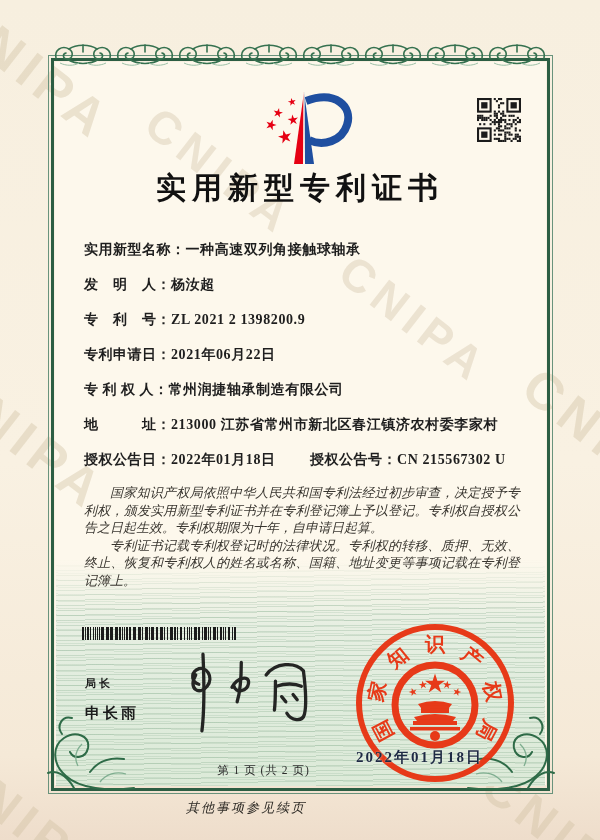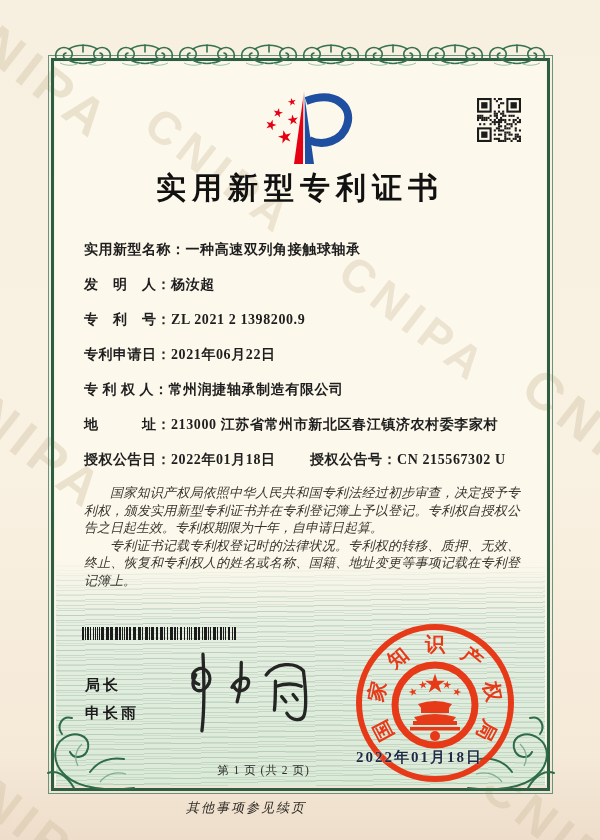--- a/index.html
+++ b/index.html
@@ -32,21 +32,21 @@
   .field-row{left:84px;right:52px;z-index:5;font-size:14px;font-weight:600;color:#1e1e1e;height:18px;}
   .flabel{letter-spacing:.5px;}
   .fvalue{letter-spacing:.6px;text-align:center;}
   .pair2{position:absolute;left:226px;top:0;white-space:nowrap;}
   
   .paras{left:84px;top:484px;width:436px;z-index:5;font-size:13px;line-height:17.6px;
     font-style:italic;color:#38352f;text-align:justify;}
   .paras p{margin:0;text-indent:2em;}
   
   .barcode{left:82px;top:627px;z-index:5;}
-  .director-title{left:85px;top:676px;z-index:5;font-size:15px;font-weight:700;letter-spacing:3px;color:#1c1c1c;}
+  .director-title{left:85px;top:676px;z-index:5;font-size:11px;font-weight:700;letter-spacing:3px;color:#1c1c1c;}
   .director-name{left:85px;top:704px;z-index:5;font-size:15px;font-weight:700;letter-spacing:3px;color:#1c1c1c;}
   .signature{left:175px;top:648px;z-index:7;}
   .seal{left:350px;top:618px;z-index:6;opacity:.95;}
   .seal-date{left:356px;top:748px;z-index:8;font-size:15px;font-weight:600;letter-spacing:2px;color:#1e2a44;
     text-shadow:0 0 2px rgba(245,248,240,.8);}
   .page-info{left:0;top:763px;width:527px;text-align:center;z-index:5;font-size:11.5px;letter-spacing:1px;color:#2d2d2d;}
   .cont-note{left:0;top:799px;width:492px;text-align:center;z-index:5;font-size:13px;font-style:italic;
     letter-spacing:2px;color:#2e2b26;}
   .garland{left:52px;top:40px;z-index:5;}
   .fl-left{left:44px;top:710px;z-index:5;}

